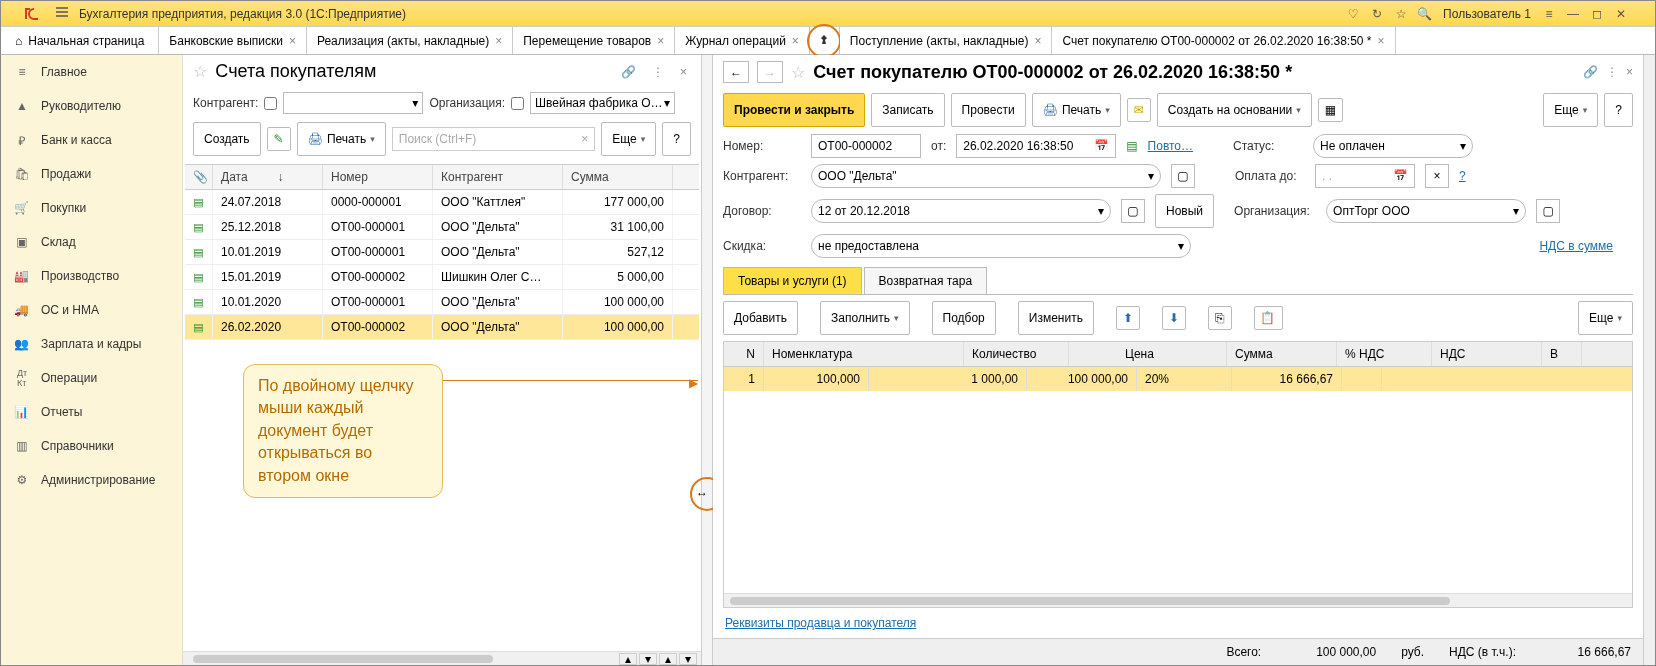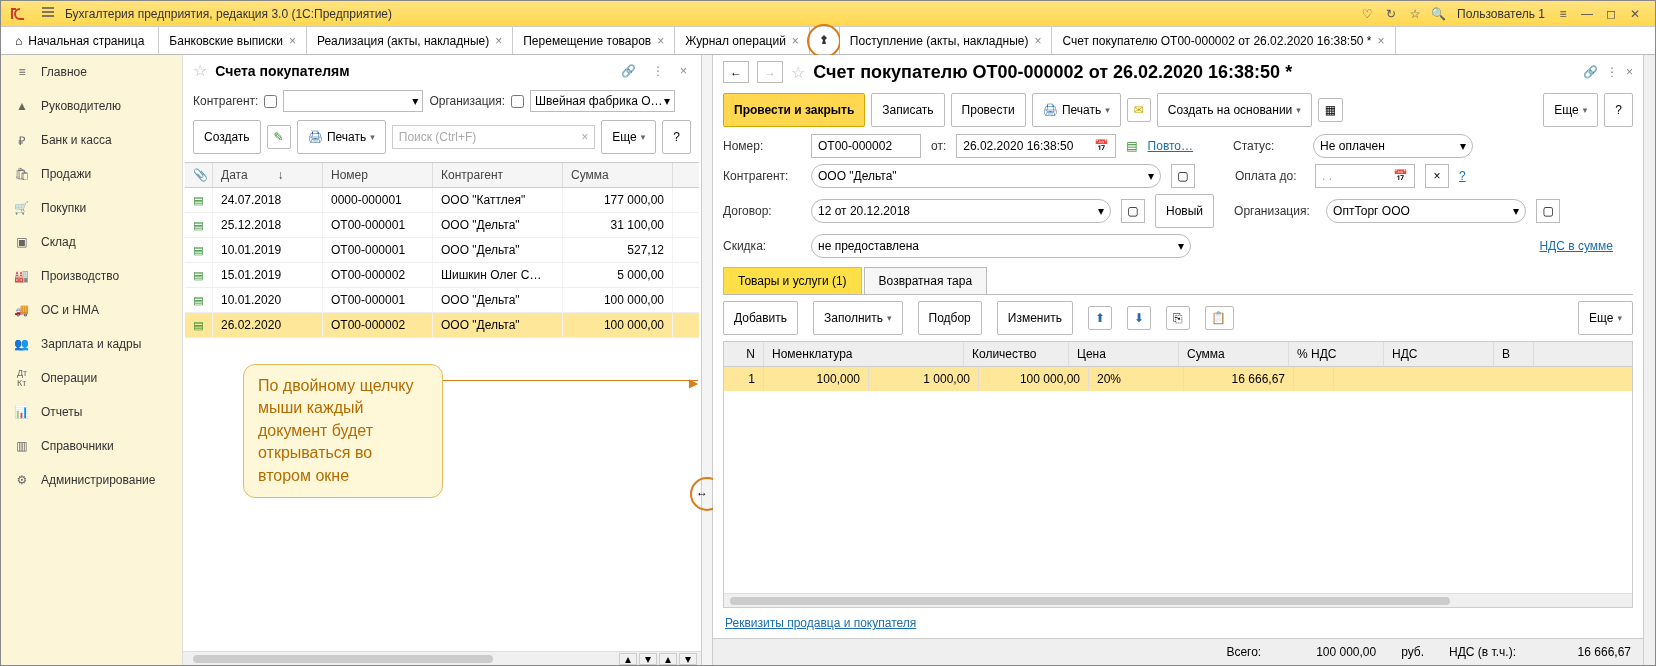--- a/index.html
+++ b/index.html
@@ -1,18 +1,18 @@
 <!DOCTYPE html>
 <html><head>
 <meta charset="utf-8">
 <style>
 * { box-sizing: border-box; margin: 0; padding: 0; font-family: Arial, sans-serif; font-size: 12px; }
 body { background: #f0f0f0; overflow: hidden; width: 1656px; height: 666px; border: 1px solid #888; }
 
-.titlebar { background: linear-gradient(#ffe380,#ffd84f); height: 26px; display: flex; align-items: center; padding: 0 8px; border-bottom: 1px solid #ccc; }
+.titlebar { background: linear-gradient(#ffe380,#ffd84f); height: 26px; display: flex; align-items: center; padding: 0 22px; border-bottom: 1px solid #ccc; }
 .titlebar .app-icon { width: 24px; height: 18px; margin-right: 8px; display: flex; align-items: center; justify-content: center; }
 .titlebar .app-icon svg { width: 22px; height: 14px; }
 .titlebar .hamburger { margin-right: 10px; cursor: pointer; }
 .titlebar .title { flex: 1; color: #333; }
 .titlebar .icon-btn { width: 24px; height: 20px; display: flex; align-items: center; justify-content: center; cursor: pointer; color: #555; }
 .titlebar .user { margin: 0 6px; color: #333; }
 
 .tabbar { background: #fff; height: 28px; display: flex; align-items: stretch; border-bottom: 1px solid #bbb; }
 .tabbar .hometab { display: flex; align-items: center; padding: 0 14px; border-right: 1px solid #ccc; cursor: pointer; }
 .tabbar .tab { display: flex; align-items: center; padding: 0 10px; border-right: 1px solid #ccc; background: #fff; cursor: pointer; position: relative; }
@@ -24,21 +24,21 @@
 
 .main { display: flex; height: calc(100% - 54px); }
 
 .sidebar { width: 182px; background: #fdf5d7; border-right: 1px solid #ddd; display: flex; flex-direction: column; }
 .sidebar .sb-item { display: flex; align-items: center; padding: 8px 12px; cursor: pointer; color: #333; }
 .sidebar .sb-icon { width: 18px; height: 18px; margin-right: 10px; display: flex; align-items: center; justify-content: center; color: #666; }
 
 .pane-left { width: 518px; background: #fff; display: flex; flex-direction: column; position: relative; }
 .pane-header { display: flex; align-items: center; padding: 6px 10px; gap: 8px; }
 .pane-header .star { color: #bbb; font-size: 16px; }
-.pane-header h2 { font-size: 14px; font-weight: 700; flex: 1; }
+.pane-header h2 { font-size: 18px; font-weight: 400; flex: 1; }
 .pane-header .hdr-icon { color: #888; cursor: pointer; padding: 0 4px; }
 
 .filter-row { display: flex; align-items: center; gap: 6px; padding: 4px 10px; }
 .filter-row label { color: #333; }
 .filter-row input[type=checkbox] { }
 .filter-row .combo { border: 1px solid #bbb; background: #fff; height: 22px; display: flex; align-items: center; padding: 0 4px; justify-content: space-between; }
 .btn { border: 1px solid #bbb; background: #fff; height: 24px; padding: 16px 10px; display: inline-flex; align-items: center; cursor: pointer; border-radius: 2px; }
 .btn.primary { background: #ffd84f; border-color: #d4a800; font-weight: 600; }
 .btn .caret { margin-left: 4px; font-size: 9px; color: #666; }
 .toolbar-row { display: flex; align-items: center; gap: 6px; padding: 4px 10px; }
@@ -72,31 +72,31 @@
 .form-row .field { border: 1px solid #bbb; height: 24px; padding: 0 6px; display: flex; align-items: center; background: #fff; }
 .form-row .field.combo { justify-content: space-between; border-radius: 12px; }
 .form-row .sub-label { color: #333; }
 .link { color: #1a6fb0; text-decoration: underline; cursor: pointer; }
 .icon-small { width: 24px; height: 24px; border: 1px solid #bbb; display: inline-flex; align-items: center; justify-content: center; cursor: pointer; }
 
 .subtabs { display: flex; margin: 6px 10px 0 10px; border-bottom: 1px solid #bbb; }
 .subtabs .stab { padding: 6px 14px; border: 1px solid #bbb; border-bottom: none; margin-right: 2px; cursor: pointer; background: #f6f6f6; }
 .subtabs .stab.active { background: #fde047; }
 
-.items-toolbar { display: flex; gap: 15px; padding: 6px 10px; align-items: center; }
+.items-toolbar { display: flex; gap: 22px; padding: 6px 10px; align-items: center; }
 
 .items-grid { border: 1px solid #ccc; margin: 0 10px; flex: 1; overflow: hidden; display: flex; flex-direction: column; position: relative; }
 .items-grid .ig-head, .items-grid .ig-row { display: flex; }
 .items-grid .ig-head { background: #eee; border-bottom: 1px solid #ccc; }
 .items-grid .ig-head .icell, .items-grid .ig-row .icell { padding: 5px 8px; border-right: 1px solid #ddd; }
 .ig-row.selected { background: #ffe79a; }
 .icell.n { width: 40px; text-align: right; }
 .icell.nom { width: 200px; }
 .icell.qty { width: 105px; text-align: right; }
-.icell.price { width: 110px; text-align: right; }
+.icell.price { width: 110px; text-align: right; margin-left: 48px; }
 .icell.sum { width: 110px; text-align: right; }
 .icell.vat { width: 95px; }
 .icell.nds { width: 110px; text-align: right; }
 .icell.all { width: 40px; }
 
 .footer { display: flex; align-items: center; padding: 6px 12px; background: #efefef; border-top: 1px solid #ccc; gap: 20px; }
 .footer .f-right { margin-left: auto; display: flex; gap: 25px; align-items: center; }
 
 .callout { position: absolute; background: #fff8d8; border: 1px solid #e6b85c; border-radius: 12px; padding: 10px 14px; color: #b36b00; font-size: 16px; line-height: 1.4; z-index: 10; }
 .callout1 { left: 60px; top: 309px; width: 200px; }

